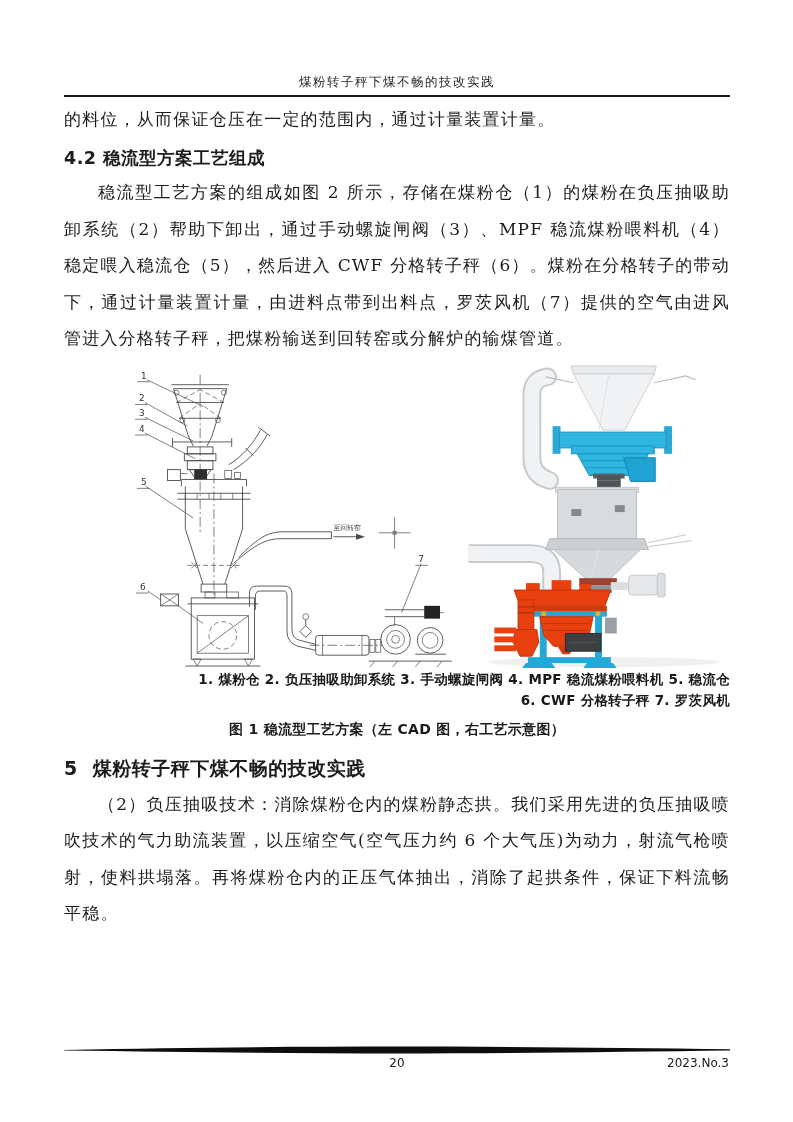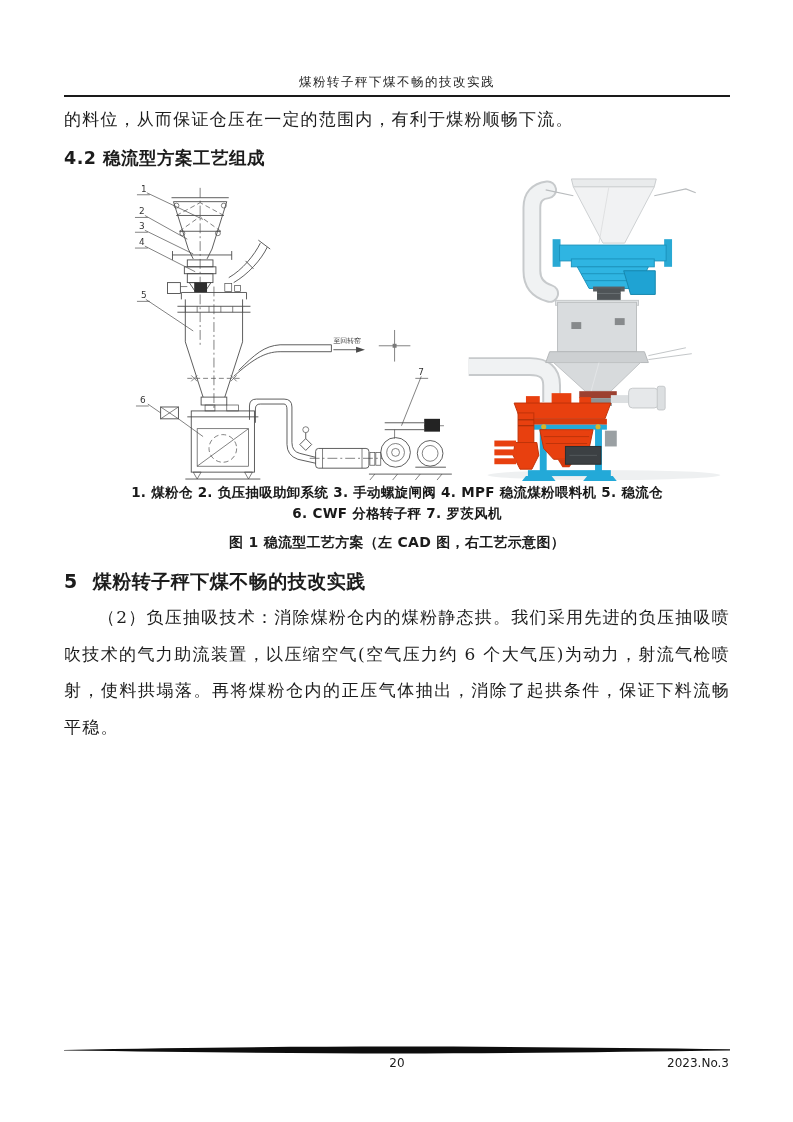--- a/index.html
+++ b/index.html
@@ -10,21 +10,21 @@
         font-family:"DejaVu Sans","Liberation Sans",sans-serif;letter-spacing:1.5px;color:#242424;}
   .header-rule{border-top:2px solid #1a1a1a;margin-top:4px;height:0;}
   .intro{font-size:17px;line-height:30px;margin:7px 0 0;letter-spacing:1.2px;}
   .h42{font-family:"DejaVu Sans","Liberation Sans",sans-serif;font-size:17.5px;font-weight:bold;
         margin:12px 0 0;letter-spacing:.5px;}
   .para{font-size:17px;line-height:36.5px;text-align:justify;text-indent:2em;margin:4px 0 0;
         letter-spacing:1.2px;}
   .figure{position:relative;height:306px;margin-top:6px;}
   .cad{position:absolute;left:50px;top:0;}
   .render{position:absolute;left:395px;top:0;}
-  .legend{text-align:center;font-family:"DejaVu Sans","Liberation Sans",sans-serif;
+  .legend{text-align:right;font-family:"DejaVu Sans","Liberation Sans",sans-serif;
         font-size:13.5px;font-weight:600;line-height:21px;color:#191919;letter-spacing:.3px;}
   .fig-caption{text-align:center;font-family:"DejaVu Sans","Liberation Sans",sans-serif;
         font-size:14px;font-weight:700;margin-top:10px;letter-spacing:.3px;}
   .h5{font-family:"DejaVu Sans","Liberation Sans",sans-serif;font-size:19px;font-weight:bold;
         margin:17px 0 0;letter-spacing:.5px;}
   .h5 .gap{display:inline-block;width:15px;}
   .footer{position:absolute;left:64px;width:666px;top:1046px;}
   .footer-rule{display:block;}
   .footer-row{position:relative;height:18px;margin-top:1px;font-size:12px;
         font-family:"DejaVu Sans","Liberation Sans",sans-serif;color:#1a1a1a;}
@@ -40,24 +40,25 @@
 </style>
 </head>
 <body>
 
 <div class="page">
   <div class="content">
 
     <div class="running-title">煤粉转子秤下煤不畅的技改实践</div>
     <div class="header-rule"></div>
 
-    <p class="intro">的料位，从而保证仓压在一定的范围内，有利于煤粉顺畅下流。</p>
+    <p class="intro">的料位，从而保证仓压在一定的范围内，通过计量装置计量。</p>
 
     <h2 class="h42">4.2 稳流型方案工艺组成</h2>
 
+    <p class="para">稳流型工艺方案的组成如图 2 所示，存储在煤粉仓（1）的煤粉在负压抽吸助卸系统（2）帮助下卸出，通过手动螺旋闸阀（3）、MPF 稳流煤粉喂料机（4）稳定喂入稳流仓（5），然后进入 CWF 分格转子秤（6）。煤粉在分格转子的带动下，通过计量装置计量，由进料点带到出料点，罗茨风机（7）提供的空气由进风管进入分格转子秤，把煤粉输送到回转窑或分解炉的输煤管道。</p>
 
     <div class="figure">
 
       <svg class="cad" width="345" height="306" viewBox="0 0 345 310">
 
         <path class="lnt ddot" d="M85,12 V172"></path>
         <path class="lnt ddot" d="M99,112 V236"></path>
 
         <path class="ln" d="M56,22 H114"></path>
         <path class="ln" d="M58,26 L73,74 M112,26 L97,74 M58,26 H112"></path>

